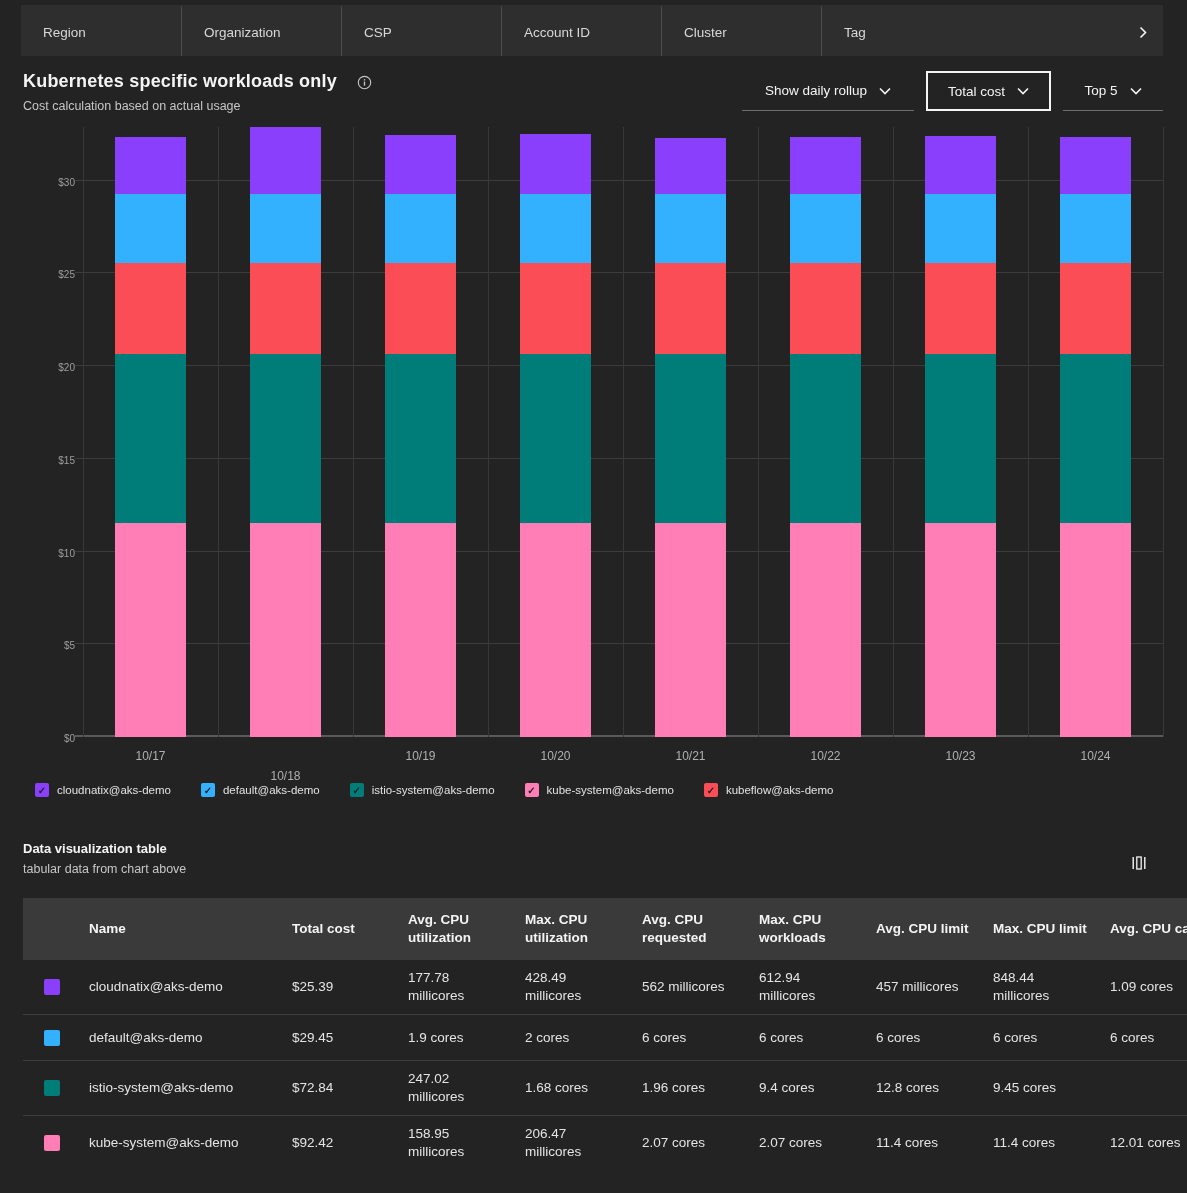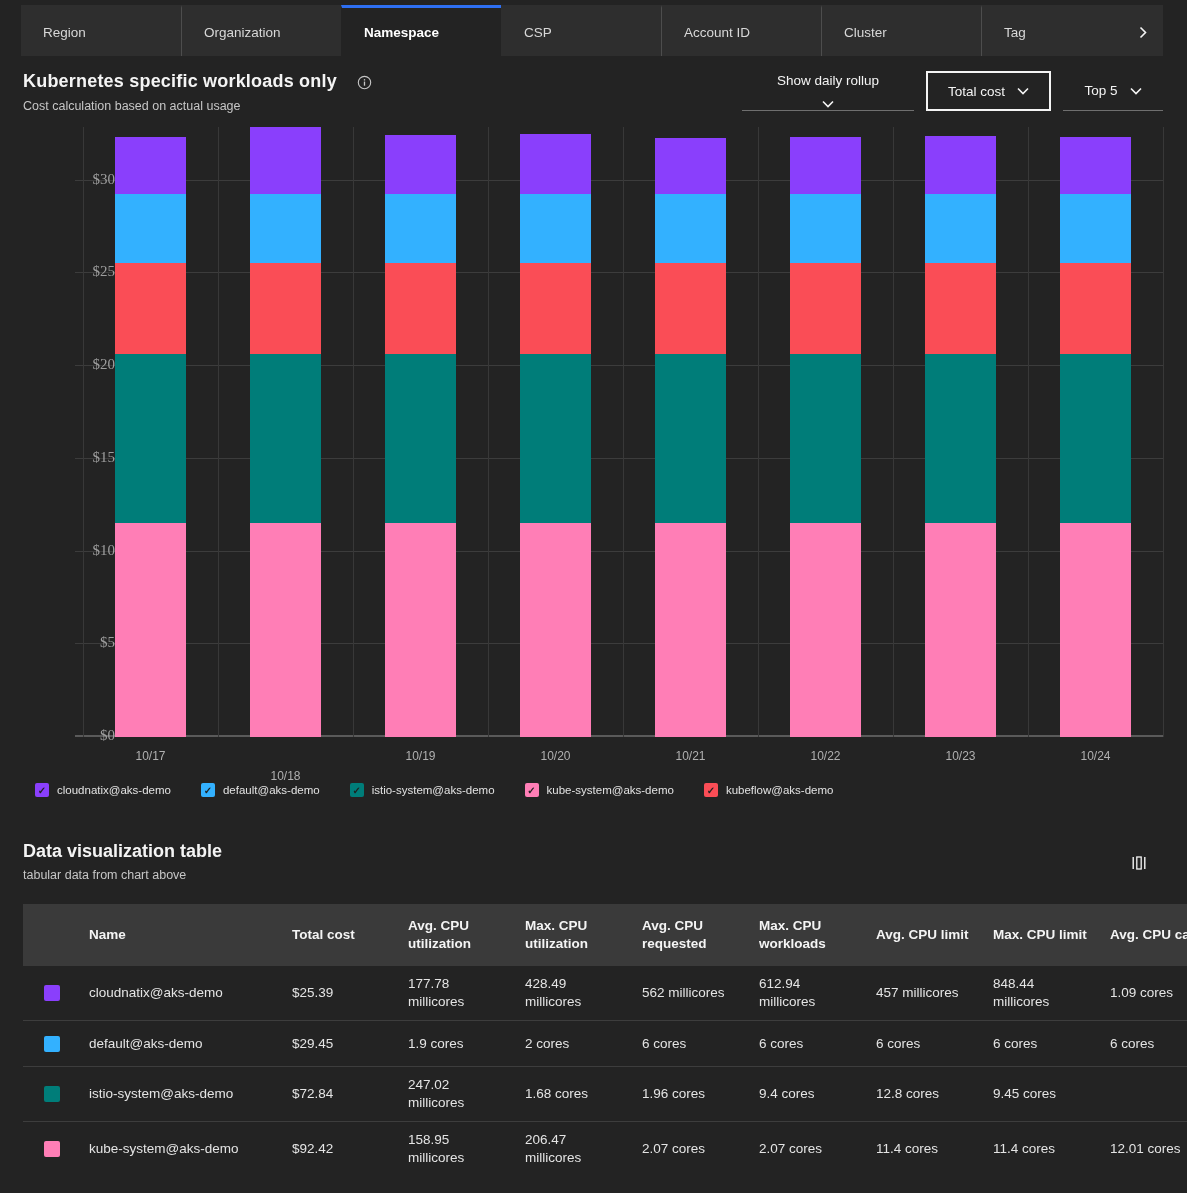--- a/index.html
+++ b/index.html
@@ -25,41 +25,41 @@
   .tab .chevron-right { margin-left:auto; display:flex; }
   
   .header-row { display:flex; justify-content:space-between; margin:15px 24px 0 23px; }
   .page-title { font-size:18px; font-weight:bold; letter-spacing:.2px; display:flex; align-items:center; gap:20px; }
   .info-icon { display:inline-flex; margin-top:2px; }
   .subtitle { font-size:12.5px; color:#c6c6c6; margin-top:7px; }
   .controls { display:flex; align-items:flex-start; gap:12px; }
   .ctrl { height:40px; display:flex; align-items:center; justify-content:center; gap:12px;
           font-size:13.5px; color:#f4f4f4; cursor:pointer; }
   .ctrl.underlined { border-bottom:1px solid #6f6f6f; }
-  .ctrl.rollup { width:172px;flex-direction:column; }
+  .ctrl.rollup { width:172px; }
   .ctrl.boxed { width:125px; border:2px solid #f4f4f4; }
   .ctrl.top { width:100px; }
   
   .chart { position:relative; margin:14px 24px 0 23px; height:640px; }
   .plot { position:absolute; left:60px; top:0; width:1080px; height:610px; }
   .gridline-h { position:absolute; left:-8px; right:0; height:1px; background:#3c3c3c; }
   .gridline-h.zero { background:#5a5a5a; height:2px; }
   .gridline-v { position:absolute; top:0; bottom:0; width:1px; background:#383838; }
-  .y-label { position:absolute; right:1048px; transform:translateY(7px); font-size:15px; color:#9e9e9e; white-space:nowrap;font-family:Liberation Serif, serif; }
+  .y-label { position:absolute; right:1088px; transform:translateY(7px); font-size:10px; color:#9e9e9e; white-space:nowrap; }
   .bar { position:absolute; bottom:0; width:71px; display:flex; flex-direction:column-reverse; cursor:pointer; }
   .bar .seg { width:100%; }
   .x-label { position:absolute; top:622px; width:135px; text-align:center; font-size:12px; color:#b0b0b0; }
   
   .legend { display:flex; gap:30px; margin:16px 24px 0 35px; }
   .legend-item { display:flex; align-items:center; gap:8px; font-size:11.5px; color:#e2e2e2; cursor:pointer; }
   .legend-check { width:14px; height:14px; border-radius:2px; display:flex; align-items:center; justify-content:center;
                   font-size:10px; font-weight:bold; color:#1f1f1f; }
   
   .table-head-row { display:flex; justify-content:space-between; align-items:flex-start; margin:44px 40px 0 23px; }
-  .section-title { font-size:18px; font-weight:bold; }
+  .section-title { font-size:13px; font-weight:bold; }
   .section-sub { font-size:12.5px; color:#c6c6c6; margin-top:6px; }
   .col-icon { cursor:pointer; margin-top:14px; }
   .table-wrap { margin:22px 0 0 23px; width:1164px; overflow:hidden; }
   .data-table { width:1227px; }
   .t-row { display:grid; grid-template-columns:66px 203px 116px 117px 117px 117px 117px 117px 117px 140px; align-items:center; }
   .t-row.head { background:#3a3a3a; min-height:62px; }
   .t-row.body { min-height:46px; cursor:pointer; }
   .t-row.body + .t-row.body { border-top:1px solid #3d3d3d; }
   .cell { padding:9px 18px 9px 0; font-size:13.5px; line-height:18px; color:#e4e4e4; }
   .cell.th { font-weight:bold; color:#f4f4f4; }
@@ -69,23 +69,20 @@
 </style>
 </head>
 <body>
 
 <nav class="tab-bar">
     <div class="tab">
       <div>Region</div>
     </div>
     <div class="tab">
       <div>Organization</div>
-    </div>
-    <div class="tab selected">
-      <div>Namespace</div>
     </div>
     <div class="tab">
       <div>CSP</div>
     </div>
     <div class="tab">
       <div>Account ID</div>
     </div>
     <div class="tab">
       <div>Cluster</div>
     </div>

